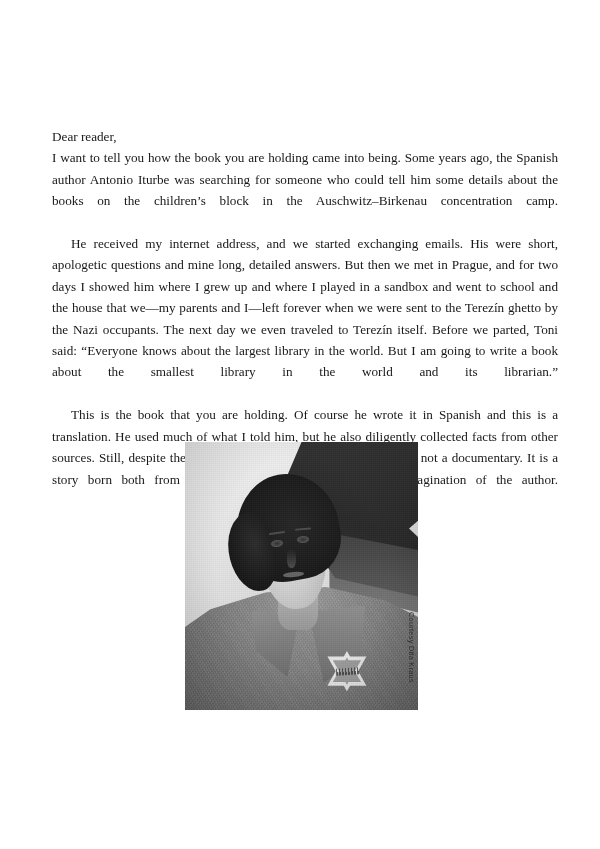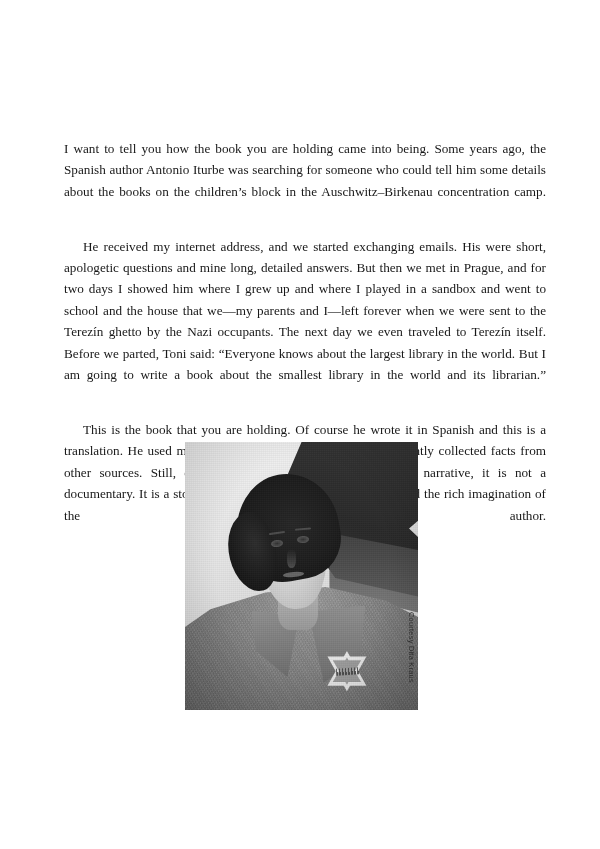--- a/index.html
+++ b/index.html
@@ -25,21 +25,21 @@
   .salutation {
     font-size: 13.2px;
     line-height: 21.4px;
     margin: 0;
     text-align: left;
     color: #181818;
   }
   .para {
     font-size: 13.2px;
     line-height: 21.4px;
-    margin: 12px;
+    margin: 0;
     text-align: justify;
     text-justify: inter-word;
     color: #181818;
   }
   .para.first-body {
     text-indent: 0;
   }
   .para.indented {
     text-indent: 19px;
   }
@@ -267,20 +267,21 @@
     transform-origin: left top;
     transform: rotate(90deg);
   }
 </style>
 </head>
 <body>
 
 <div class="page">
 
   <div class="text-block">
+    <p class="salutation">Dear reader,</p>
 
     <p class="para first-body">I want to tell you how the book you are holding came into being. Some years ago, the Spanish author Antonio Iturbe was searching for someone who could tell him some details about the books on the children’s block in the Auschwitz–Birkenau concentration camp.</p>
 
     <p class="para indented">He received my internet address, and we started exchanging emails. His were short, apologetic questions and mine long, detailed answers. But then we met in Prague, and for two days I showed him where I grew up and where I played in a sandbox and went to school and the house that we—my parents and I—left forever when we were sent to the Terezín ghetto by the Nazi occupants. The next day we even traveled to Terezín itself. Before we parted, Toni said: “Everyone knows about the largest library in the world. But I am going to write a book about the smallest library in the world and its librarian.”</p>
 
     <p class="para indented">This is the book that you are holding. Of course he wrote it in Spanish and this is a translation. He used much of what I told him, but he also diligently collected facts from other sources. Still, despite the historical correctness of the narrative, it is not a documentary. It is a story born both from my own experiences and the rich imagination of the author.</p>
   </div>
 
   <div class="photo-wrap">
     <div class="photo">

